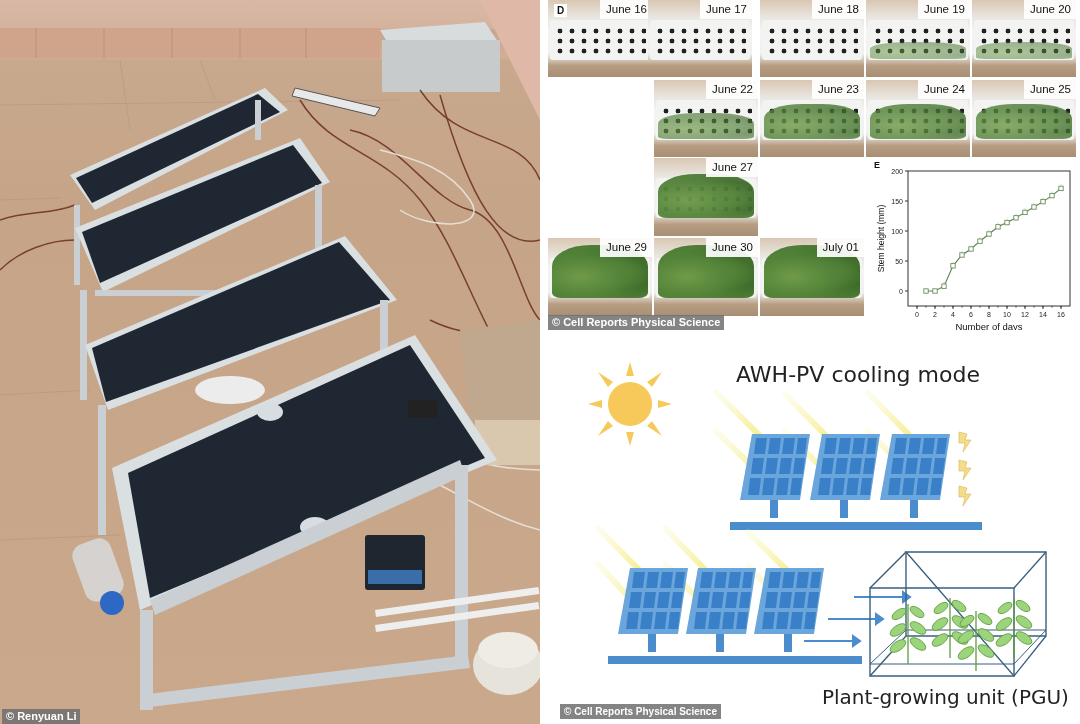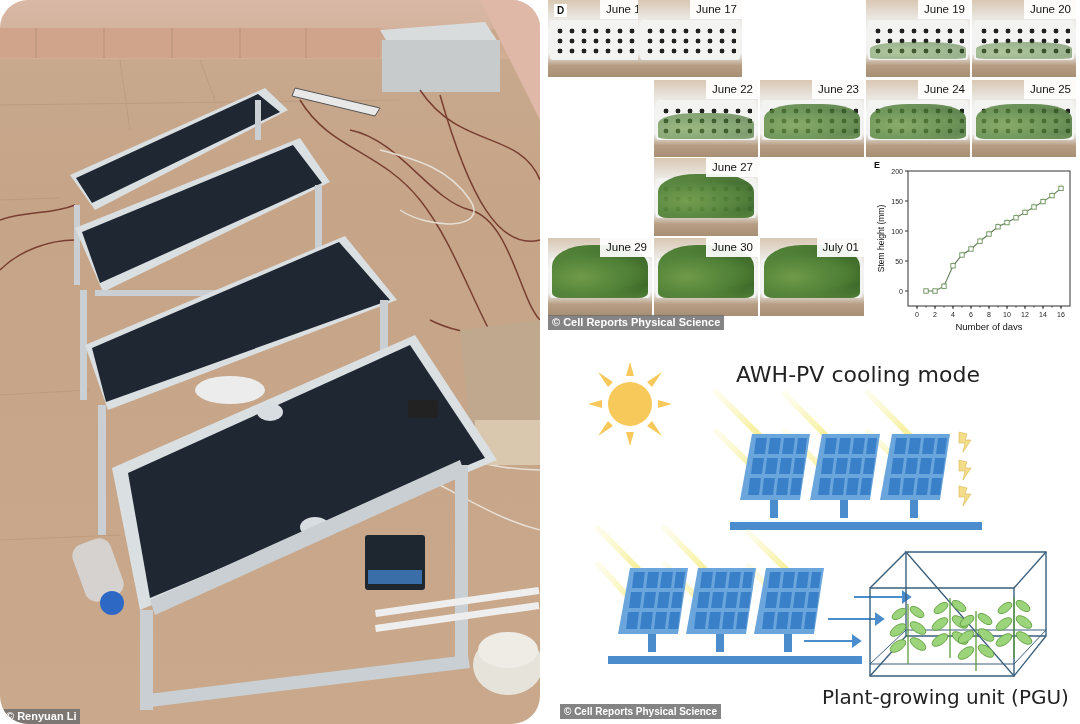--- a/index.html
+++ b/index.html
@@ -1,19 +1,19 @@
 <!DOCTYPE html>
 <html><head>
 <meta charset="utf-8">
 <style>
   html,body{margin:0;padding:0;}
   body{width:1080px;height:724px;position:relative;overflow:hidden;background:#fff;font-family:"Liberation Sans",sans-serif;}
   
   #photo{position:absolute;left:0;top:0;width:540px;height:724px;overflow:hidden;
-    background:linear-gradient(180deg,#d9b8a6 0px,#d4b39e 28px,#c9a58c 30px,#d2ae94 58px,#c8a98e 60px,#c6a487 200px,#c9a88b 724px);border-radius:28px;}
+    background:linear-gradient(180deg,#d9b8a6 0px,#d4b39e 28px,#c9a58c 30px,#d2ae94 58px,#c8a98e 60px,#c6a487 200px,#c9a88b 724px);}
   .credit{position:absolute;background:rgba(110,110,110,.85);color:#fff;font-weight:bold;font-size:11px;padding:1px 4px;line-height:13px;white-space:nowrap;}
   
   #gallery{position:absolute;left:548px;top:0;width:318px;height:322px;}
   .tile{position:absolute;width:104px;height:77px;overflow:hidden;background:linear-gradient(180deg,#d9c7b3 0%,#e9e5df 22%,#f4f4f4 40%,#f0f0f0 70%,#b79e83 85%,#a88e74 100%);}
   .tile .tray{position:absolute;left:2px;right:2px;top:20px;height:40px;background:#f3f3f1;border-radius:3px;}
   .tile .holes{position:absolute;left:6px;right:6px;top:26px;height:30px;
     background-image:radial-gradient(circle,#222 2.4px,transparent 2.6px);background-size:12px 10px;}
   .tile .plants{position:absolute;left:4px;right:4px;bottom:18px;border-radius:40% 40% 10% 10%;
     background:radial-gradient(ellipse at 30% 60%,#6f9a48 0,#55853a 40%,transparent 70%),radial-gradient(ellipse at 70% 50%,#4f7f34 0,#3e6b2a 45%,transparent 72%),#4d7c35;}
   .tile .date{position:absolute;right:0;top:0;background:rgba(255,255,255,.92);color:#111;font-size:11.5px;padding:3px 5px 3px 6px;line-height:13px;}
@@ -119,24 +119,29 @@
   </svg>
   <div class="credit" style="left:2px;top:709px;">© Renyuan Li</div>
 </div>
 
 <div id="gallery">
     <div class="tile" style="left: 0px; top: 0px;">
       <div class="tray"></div>
       <div class="holes"></div>
       <div class="date">June 16</div>
     </div>
-    <div class="tile" style="left: 90px; top: 0px; text-align: center;">
+    <div class="tile" style="left: 100px; top: 0px; text-align: center;">
       <div class="tray"></div>
       <div class="holes"></div>
       <div class="date">June 17</div>
+    </div>
+    <div class="tile" style="left: 212px; top: 0px;">
+      <div class="tray"></div>
+      <div class="holes"></div>
+      <div class="date">June 18</div>
     </div>
     <div class="tile" style="left: 318px; top: 0px; text-align: right;">
       <div class="tray"></div>
       <div class="holes"></div>
       <div class="plants" style="height: 17px; opacity: 0.5;"></div>
       <div class="date">June 19</div>
     </div>
     <div class="tile" style="left: 424px; top: 0px;">
       <div class="tray"></div>
       <div class="holes"></div>

